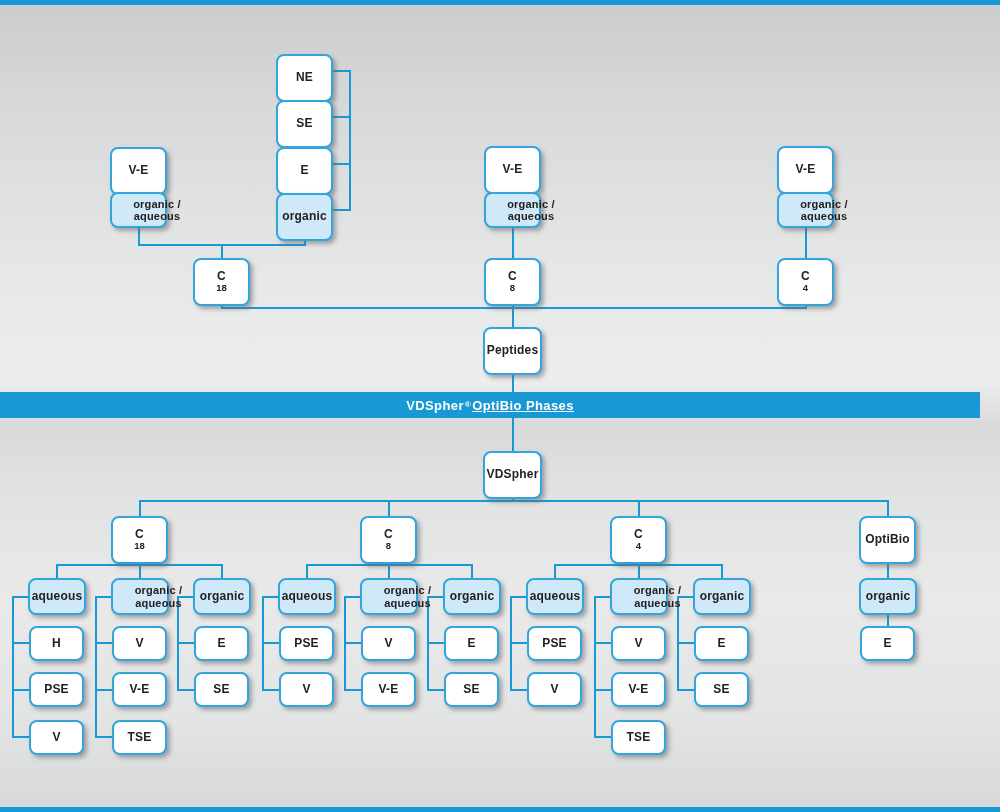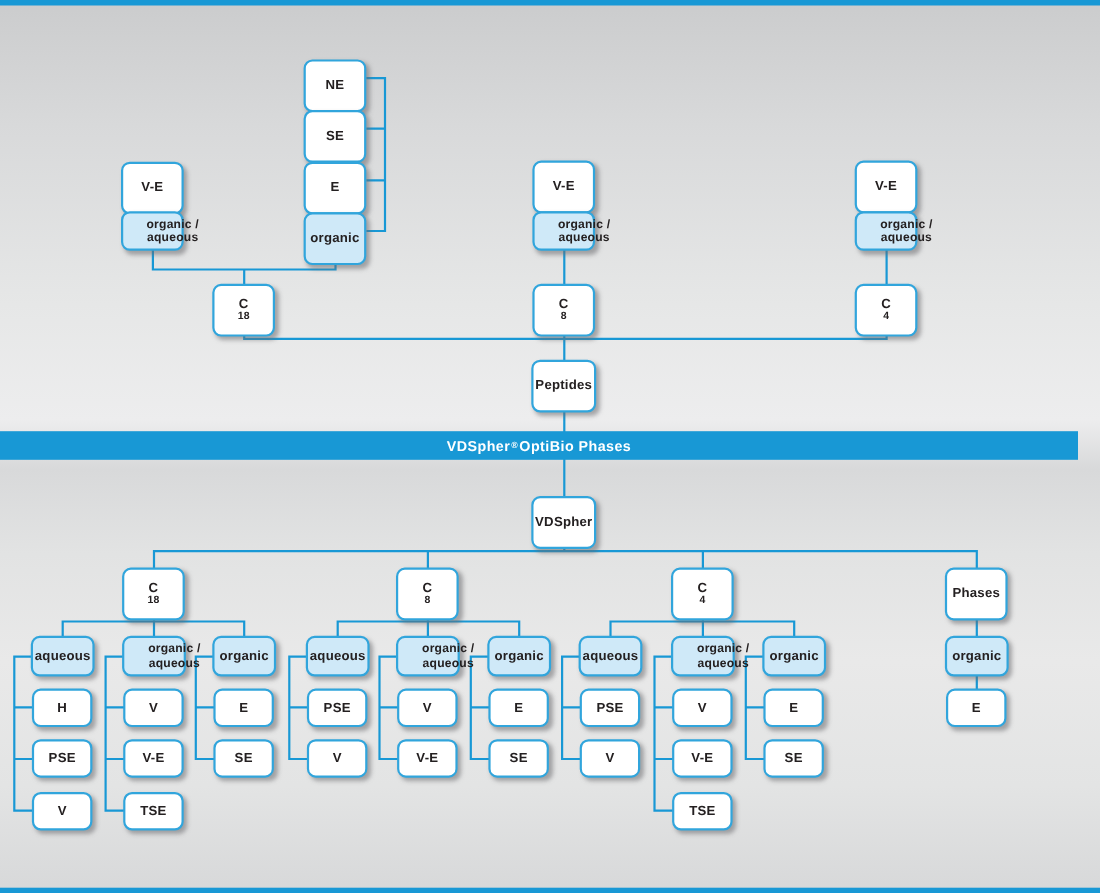--- a/index.html
+++ b/index.html
@@ -28,21 +28,21 @@
   .node.cat.two{font-size:11px;}
   .node.child{width:55px;height:35px;}
   .sub{font-size:9.5px;letter-spacing:0;}
   .banner{
     position:absolute;left:0;top:392px;width:980px;height:26px;
     background:var(--accent);color:#ffffff;
     display:flex;align-items:center;justify-content:center;
     font-size:13px;font-weight:bold;letter-spacing:.4px;
   }
   .banner sup{font-size:8px;line-height:0;margin:0 1px 0 1px;}
-  .banner .rest{margin-left:0;}
+  .banner .rest{margin-left:0;text-decoration:underline;}
 </style>
 </head>
 <body>
 
 <div class="stage" style="--accent:#1898d5;--hl:#cfe9f8;">
 
   <div class="bar top"></div>
   <div class="bar bottom"></div>
 
   <svg class="wires" width="1000" height="812">
@@ -104,21 +104,21 @@
     <span>VDSpher</span>
       <sup>®</sup>
       <span class="rest">OptiBio Phases</span>
   </div>
 
   <div class="node wide" style="left:483px;top:451px">VDSpher</div>
 
   <div class="node phase" style="left:111px;top:516px">C<span class="sub">18</span></div>
   <div class="node phase" style="left:360px;top:516px">C<span class="sub">8</span></div>
   <div class="node phase" style="left:610px;top:516px">C<span class="sub">4</span></div>
-  <div class="node" style="left:859px;top:516px">Phases</div>
+  <div class="node" style="left:859px;top:516px">OptiBio</div>
 
   <div class="node hl cat" style="left:28px;top:578px">aqueous</div>
   <div class="node hl cat two" style="left:111px;top:578px">
     <span>organic /</span>
     <span>aqueous</span>
   </div>
   <div class="node hl cat" style="left:193px;top:578px">organic</div>
 
   <div class="node hl cat" style="left:278px;top:578px">aqueous</div>
   <div class="node hl cat two" style="left:360px;top:578px">

